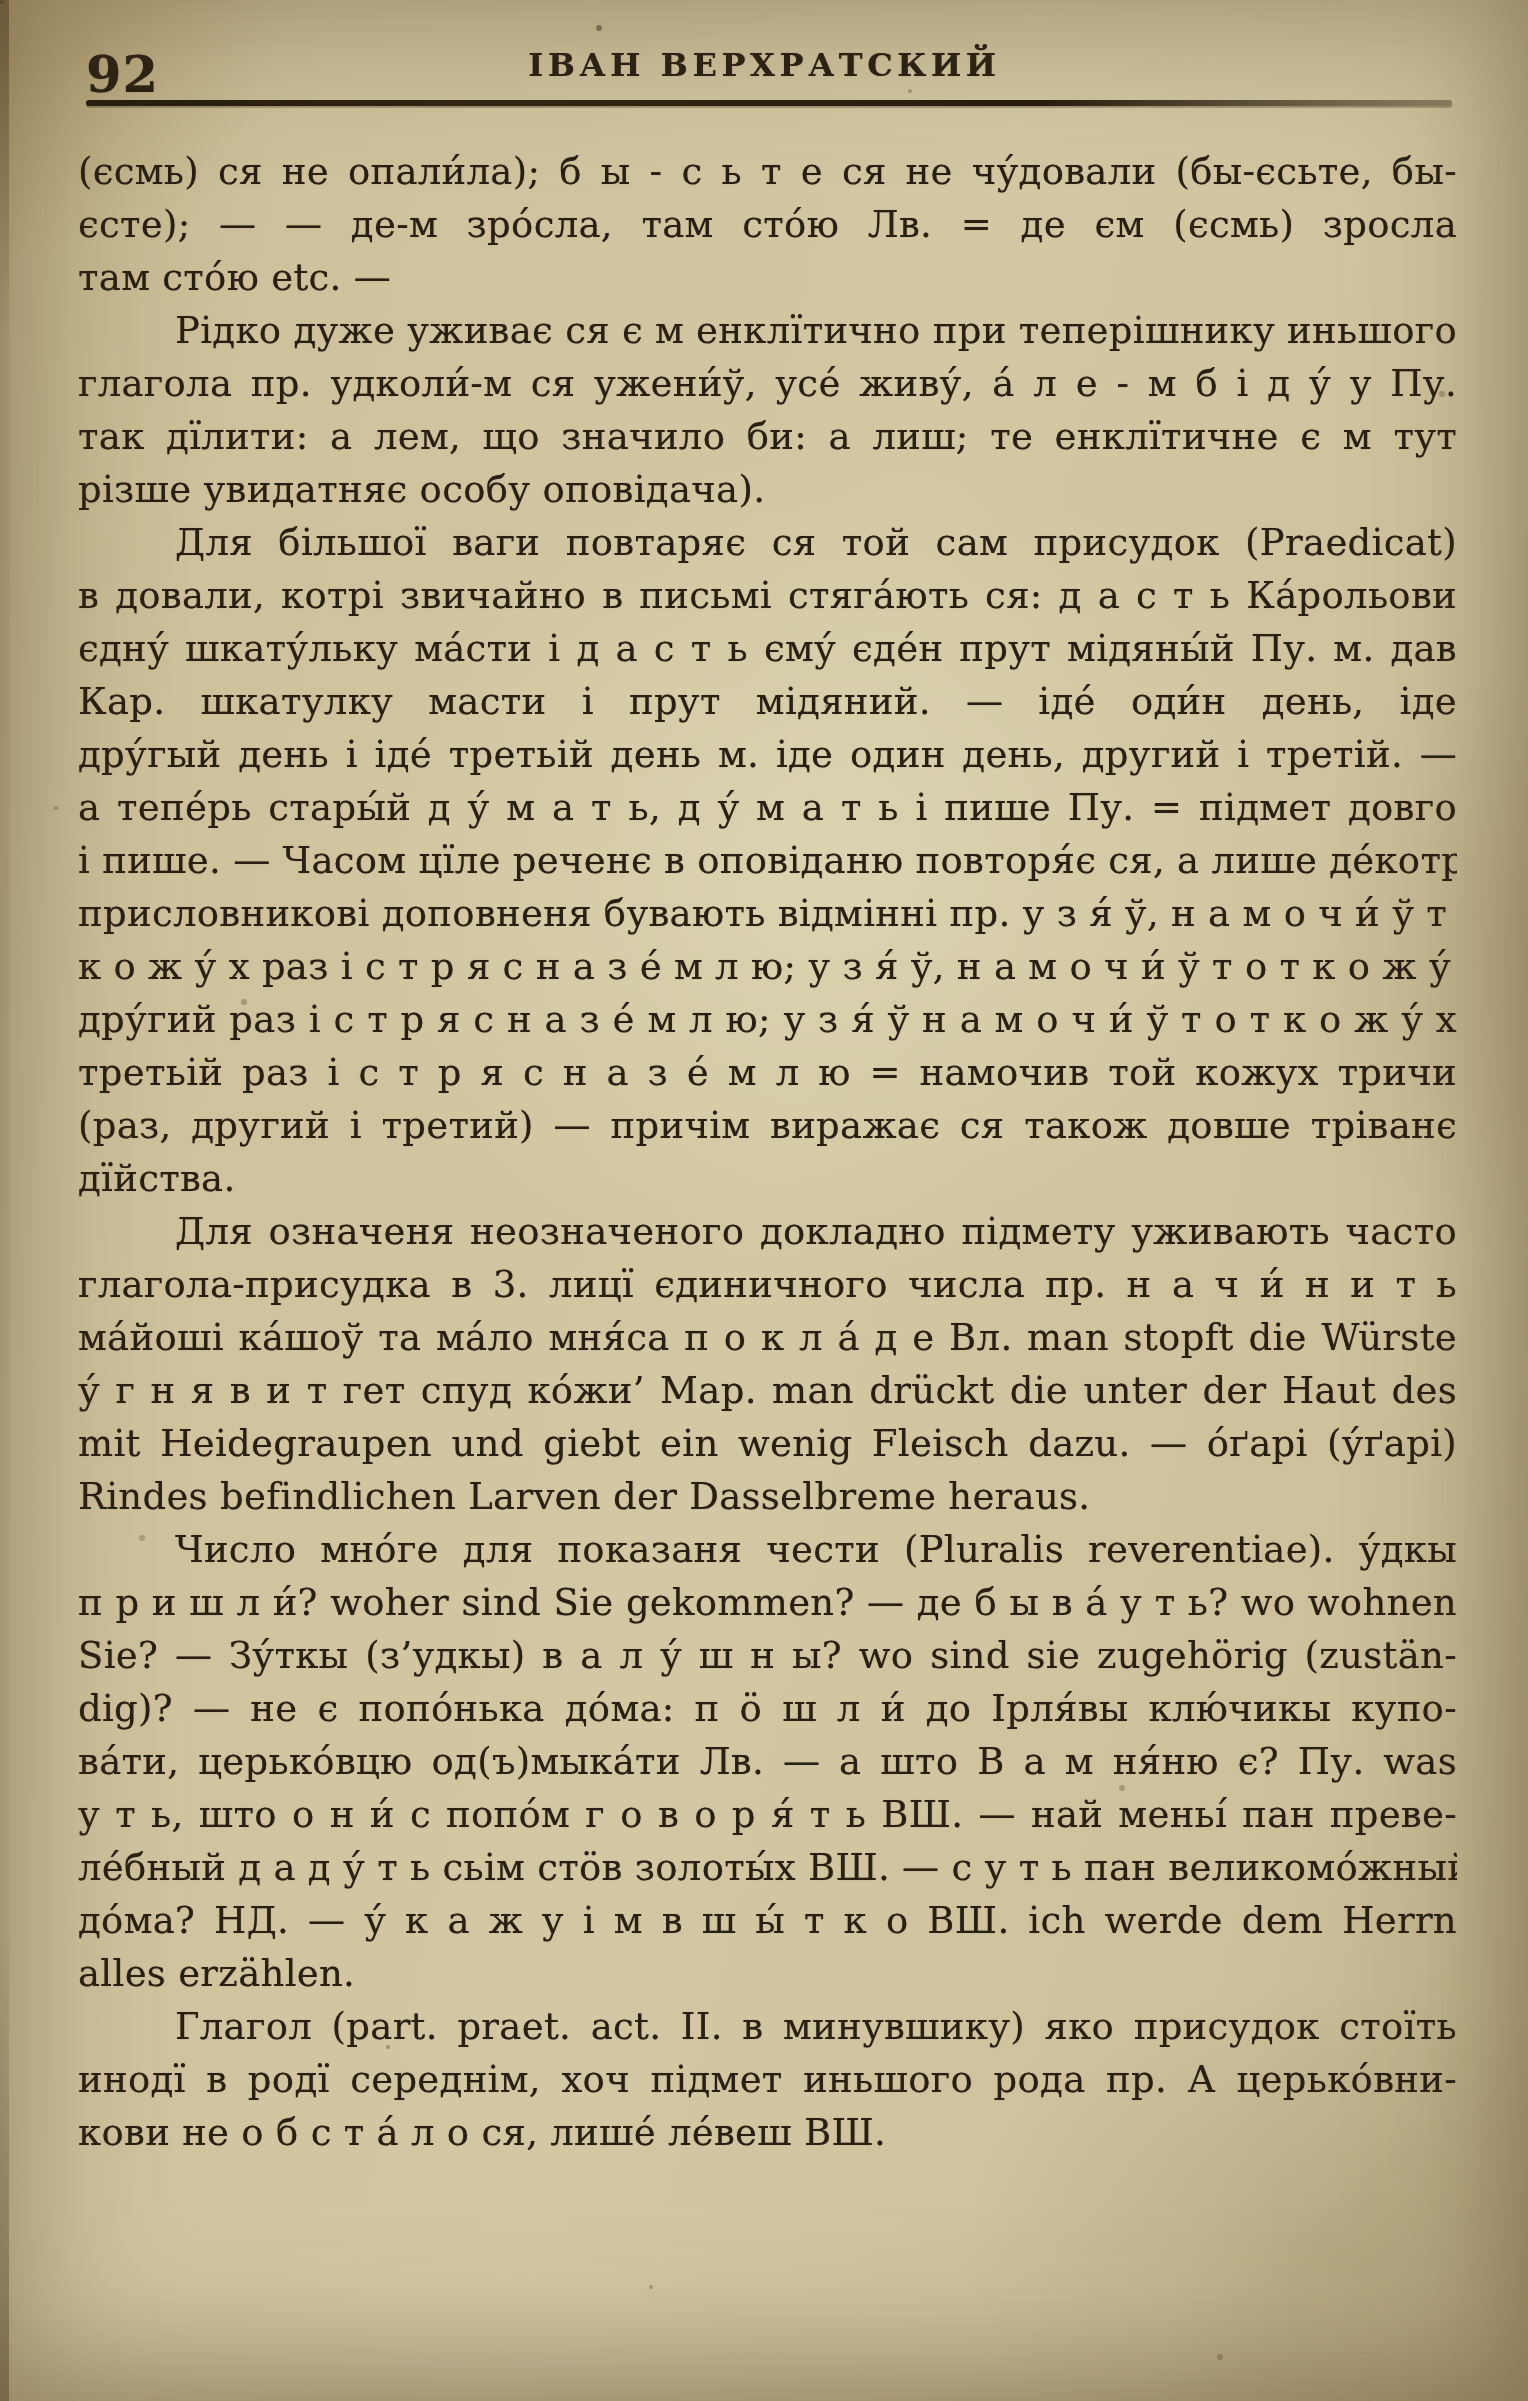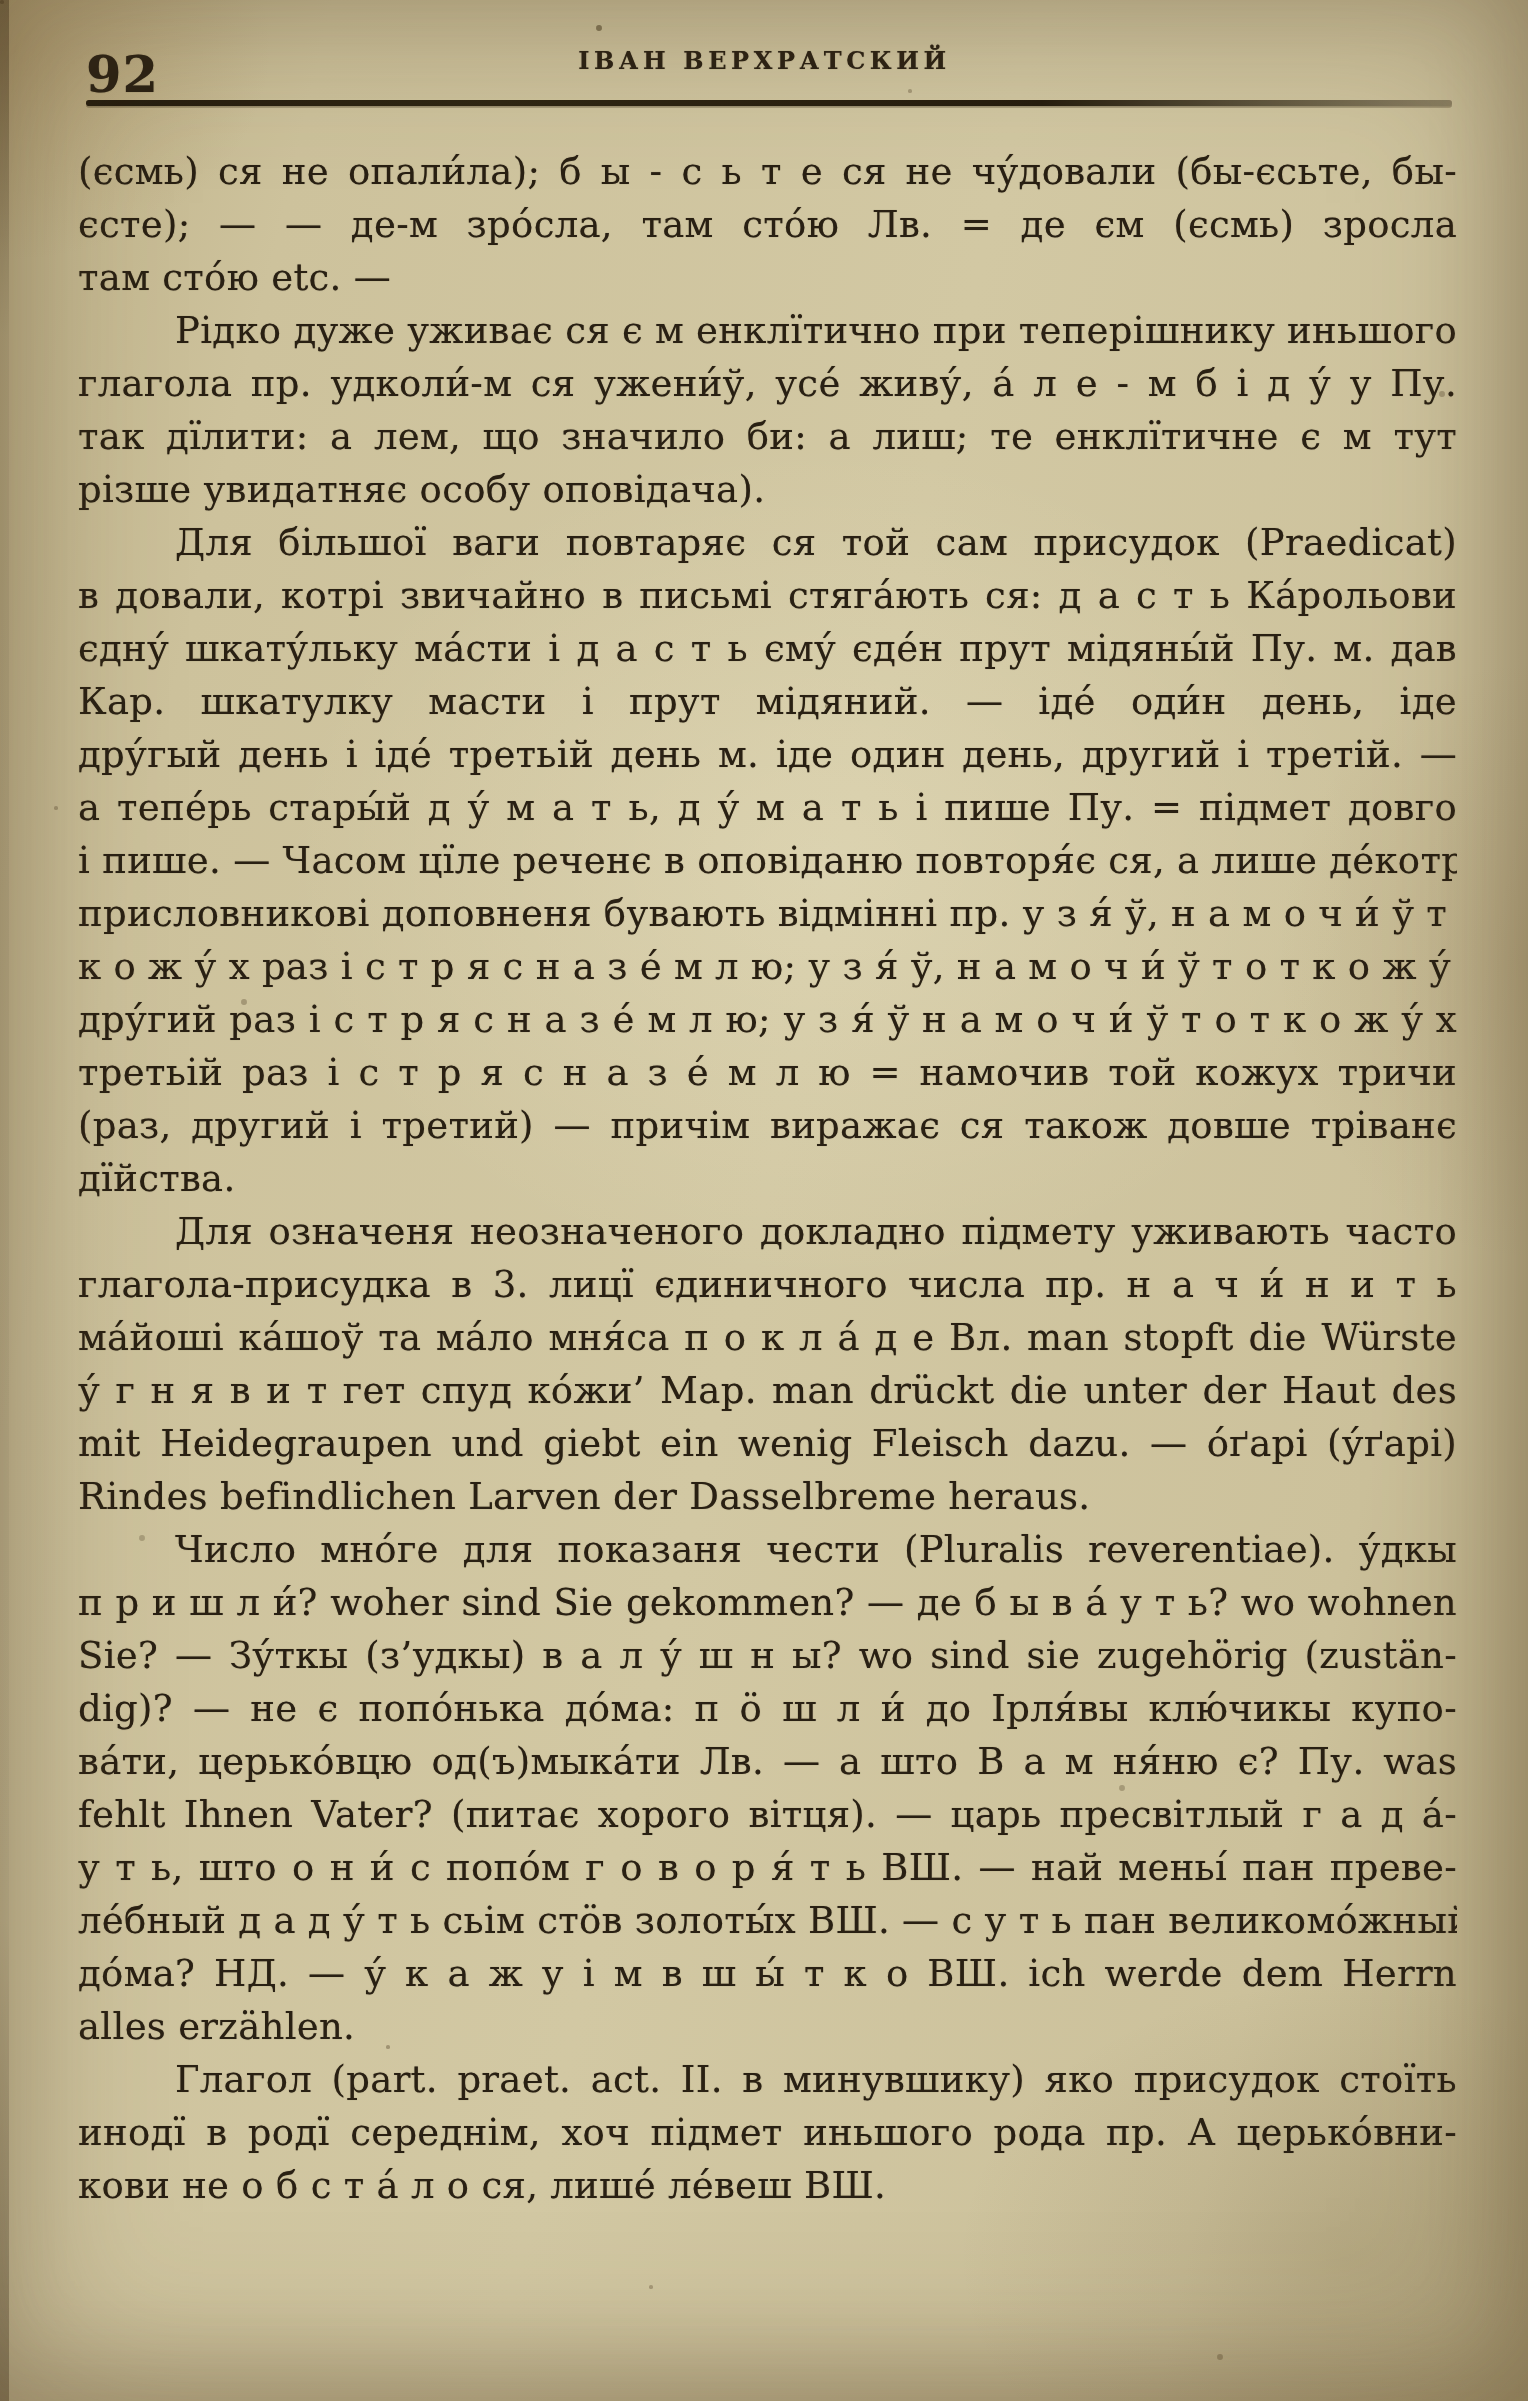--- a/index.html
+++ b/index.html
@@ -23,21 +23,21 @@
     box-shadow:inset 0 0 148px 26px rgba(84,64,34,0.34), inset -16.6px -28px 83px rgba(90,70,38,0.22);
   }
   .header-row{position:absolute;left:0;top:44px;width:1529px;height:44px;}
   .pagenum{
     position:absolute;left:86px;top:0;
     font-size:51px;font-weight:bold;letter-spacing:0.9px;
     text-shadow:0 0 0.9px rgba(41,32,19,.55);
   }
   .running-title{
     position:absolute;left:0;width:1529px;top:1.8px;text-align:center;
-    font-size:24px;font-weight:bold;letter-spacing:4.6px;
+    font-size:32px;font-weight:bold;letter-spacing:4.6px;
     text-shadow:0 0 0.9px rgba(41,32,19,.5);
   }
   .rule{
     position:absolute;left:86px;top:100px;width:1366px;height:5.5px;
     background:linear-gradient(90deg,#241c0e 0%,#2e2513 30%,#241c0e 70%,#32281668 100%);
     border-radius:2.8px;
     box-shadow:0 1.8px 0 rgba(60,48,26,.35);
   }
   .text{
     position:absolute;left:78px;top:145px;width:1379px;
@@ -107,21 +107,20 @@
       <div class="line">глагола-присудка в 3. лицї єдиничного числа пр. н а ч и́ н и т ь</div>
       <div class="line">ма́йоші ка́шоў та ма́ло мня́са п о к л а́ д е Вл. man stopft die Würste</div>
       <div class="line">у́ г н я в и т гет спуд ко́жи’ Мар. man drückt die unter der Haut des</div>
       <div class="line">mit Heidegraupen und giebt ein wenig Fleisch dazu. — о́ґарі (у́ґарі)</div>
       <div class="line last">Rindes befindlichen Larven der Dasselbreme heraus.</div>
       <div class="line indent">Число мно́ге для показаня чести (Pluralis reverentiae). у́дкы</div>
       <div class="line">п р и ш л и́? woher sind Sie gekommen? — де б ы в а́ у т ь? wo wohnen</div>
       <div class="line">Sie? — Зу́ткы (з’удкы) в а л у́ ш н ы? wo sind sie zugehörig (zustän-</div>
       <div class="line">dig)? — не є попо́нька до́ма: п ö ш л и́ до Ірля́вы клю́чикы купо-</div>
       <div class="line">ва́ти, церько́вцю од(ъ)мыка́ти Лв. — а што В а м ня́ню є? Пу. was</div>
-      <div class="line">fehlt Ihnen Vater? (питає хорого вітця). — царь пресвітлый г а д а́-</div>
       <div class="line">у т ь, што о н и́ с попо́м г о в о р я́ т ь ВШ. — най меньі́ пан преве-</div>
       <div class="line">ле́бный д а д у́ т ь сьім стöв золоты́х ВШ. — с у т ь пан великомо́жный</div>
       <div class="line">до́ма? НД. — у́ к а ж у і м в ш ы́ т к о ВШ. ich werde dem Herrn</div>
       <div class="line last">alles erzählen.</div>
       <div class="line indent">Глагол (part. praet. act. II. в минувшику) яко присудок стоїть</div>
       <div class="line">инодї в родї середнім, хоч підмет иньшого рода пр. А церько́вни-</div>
       <div class="line last">кови не о б с т а́ л о ся, лише́ ле́веш ВШ.</div>
     </div>
   <div class="specks"></div>
   <div class="edge-smudge-left"></div>

